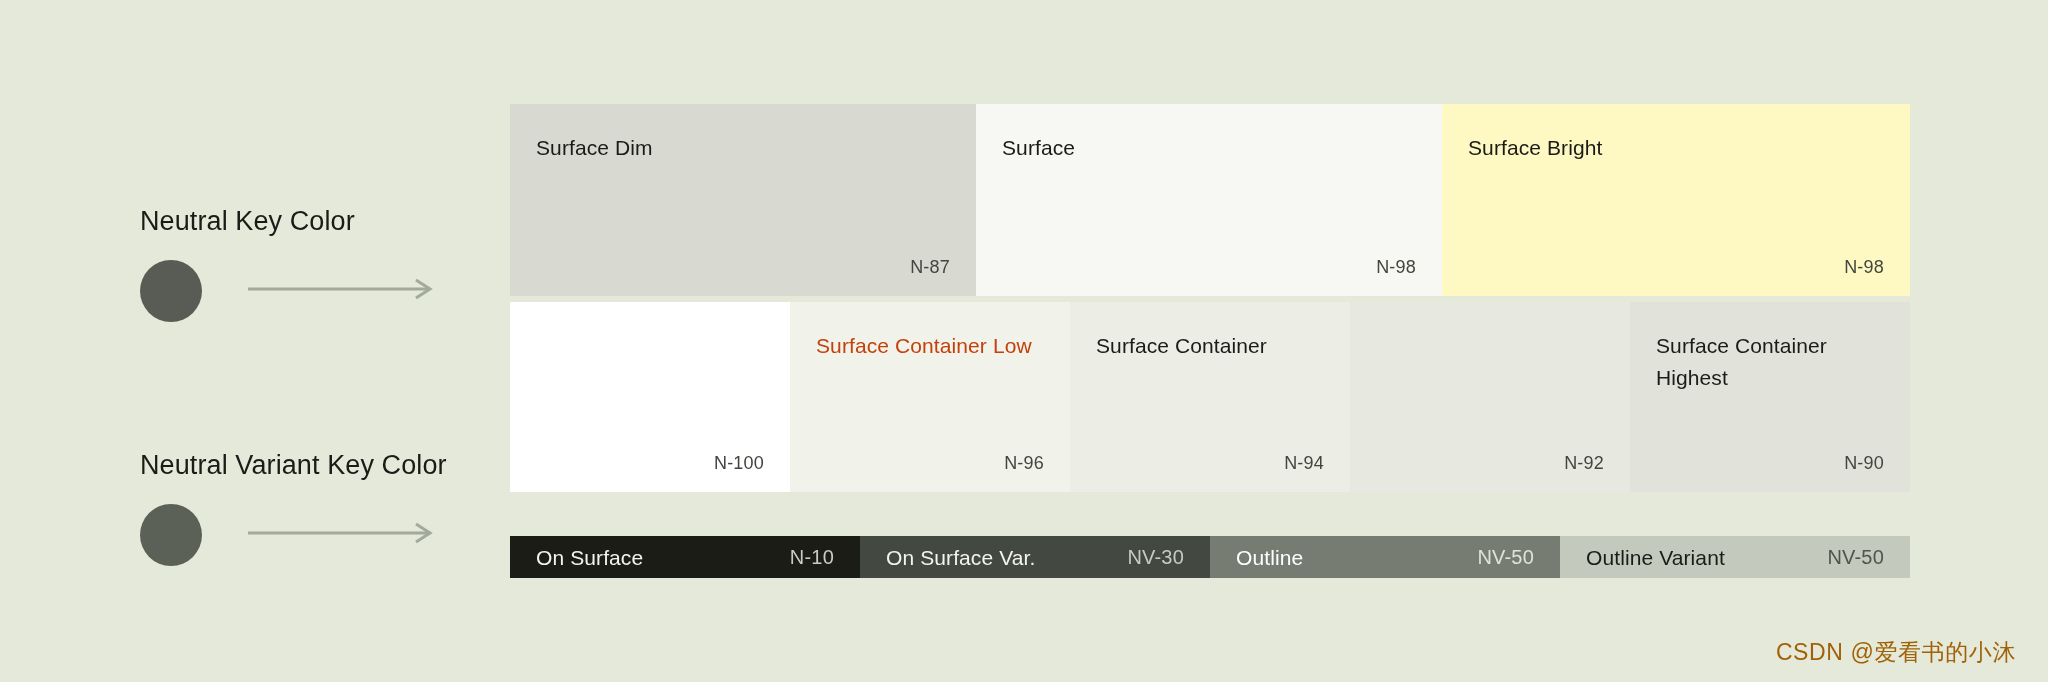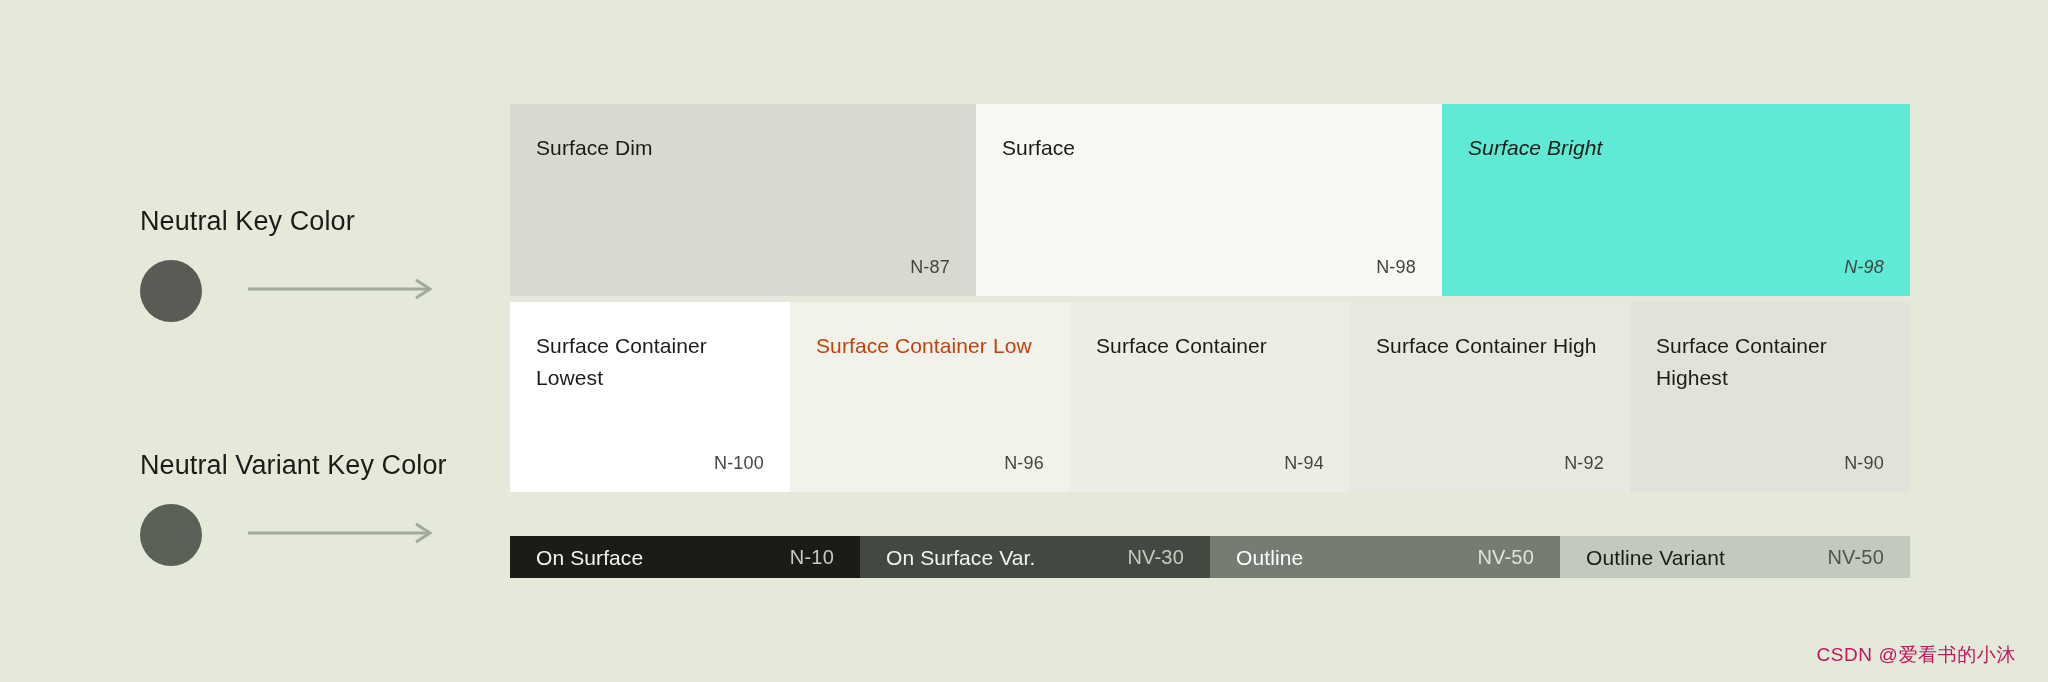--- a/index.html
+++ b/index.html
@@ -111,22 +111,22 @@
     position: static;
     font-size: 20px;
     white-space: nowrap;
   }
 
   
   .watermark {
     position: absolute;
     right: 32px;
     bottom: 14px;
-    font-size: 19px;
-    color: #be185d;
+    font-size: 23px;
+    color: #a16207;
     letter-spacing: 0.6px;
     white-space: nowrap;
   }
 </style>
 </head>
 <body style="background: rgb(228, 233, 218);">
 
 <div id="stage">
 
   <div class="key-group neutral-variant">
@@ -157,40 +157,38 @@
 
   <div class="row top" id="row-surface">
       <div class="swatch" style="background: rgb(216, 217, 208); width: 466px;">
         <div class="swatch-label" style="color: rgb(27, 28, 23);">Surface Dim</div>
         <div class="swatch-tone" style="color: rgb(66, 70, 62);">N-87</div>
       </div>
       <div class="swatch" style="background: rgb(247, 248, 243); width: 466px;">
         <div class="swatch-label" style="color: rgb(27, 28, 23);">Surface</div>
         <div class="swatch-tone" style="color: rgb(66, 70, 62);">N-98</div>
       </div>
-      <div class="swatch" style="background: #5eead4; width: 468px; font-style: italic;">
+      <div class="swatch" style="background: #fef9c3; width: 468px;">
         <div class="swatch-label" style="color: rgb(27, 28, 23);">Surface Bright</div>
         <div class="swatch-tone" style="color: rgb(66, 70, 62);">N-98</div>
       </div>
     </div>
   <div class="row middle" id="row-surface-containers">
       <div class="swatch" style="background: rgb(255, 255, 255); width: 280px;">
-        <div class="swatch-label" style="color: rgb(27, 28, 23);">Surface Container Lowest</div>
         <div class="swatch-tone" style="color: rgb(66, 70, 62);">N-100</div>
       </div>
       <div class="swatch" style="background: rgb(241, 243, 234); width: 280px;">
         <div class="swatch-label" style="color: #c2410c;">Surface Container Low</div>
         <div class="swatch-tone" style="color: rgb(66, 70, 62);">N-96</div>
       </div>
       <div class="swatch" style="background: rgb(236, 238, 229); width: 280px;">
         <div class="swatch-label" style="color: rgb(27, 28, 23);">Surface Container</div>
         <div class="swatch-tone" style="color: rgb(66, 70, 62);">N-94</div>
       </div>
       <div class="swatch" style="background: rgb(231, 233, 224); width: 280px;">
-        <div class="swatch-label" style="color: rgb(27, 28, 23);">Surface Container High</div>
         <div class="swatch-tone" style="color: rgb(66, 70, 62);">N-92</div>
       </div>
       <div class="swatch" style="background: rgb(225, 227, 218); width: 280px;">
         <div class="swatch-label" style="color: rgb(27, 28, 23);">Surface Container Highest</div>
         <div class="swatch-tone" style="color: rgb(66, 70, 62);">N-90</div>
       </div>
     </div>
   <div class="row bottom" id="row-on-surface">
       <div class="swatch" style="background: rgb(28, 28, 23); width: 350px;">
         <div class="swatch-label" style="color: rgb(244, 244, 239);">On Surface</div>

